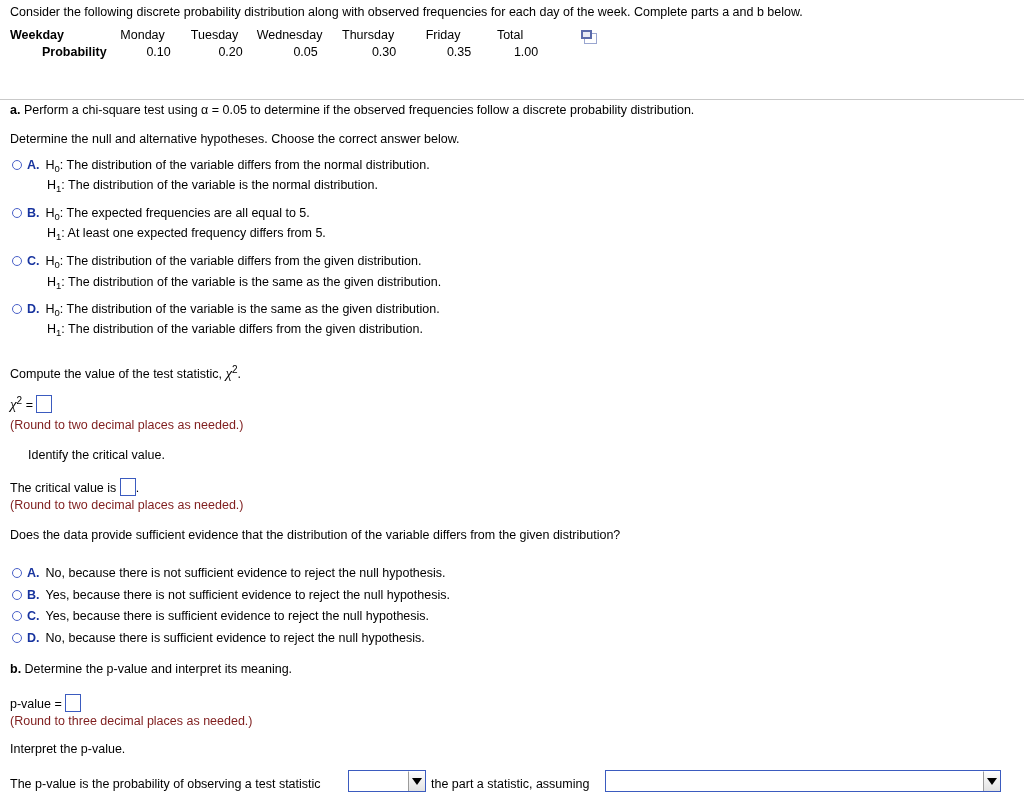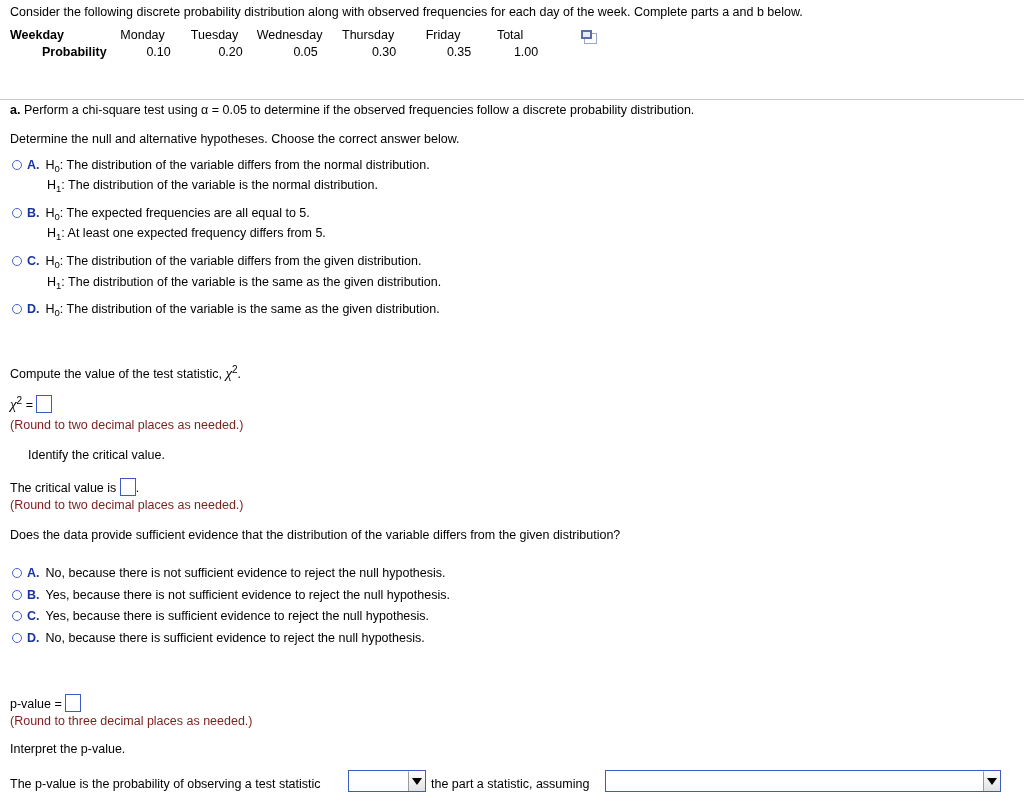--- a/index.html
+++ b/index.html
@@ -199,20 +199,23 @@
   <div class="choice" style="left:12px; top:254px;">
     <span class="radio"></span><span class="optlabel">C.</span><span>H</span><span class="hsub">0</span><span>: The distribution of the variable differs from the given distribution.</span>
   </div>
   <div class="cont" style="left:47px; top:275px;">
     <span>H</span><span class="hsub">1</span><span>: The distribution of the variable is the same as the given distribution.</span>
   </div>
 
   <div class="choice" style="left:12px; top:302px;">
     <span class="radio"></span><span class="optlabel">D.</span><span>H</span><span class="hsub">0</span><span>: The distribution of the variable is the same as the given distribution.</span>
   </div>
+  <div class="cont" style="left:47px; top:322px;">
+    <span>H</span><span class="hsub">1</span><span>: The distribution of the variable differs from the given distribution.</span>
+  </div>
 
   <div class="txt" style="left:10px; top:364px;">
     <span>Compute the value of the test statistic, </span><span class="chi">χ</span><span class="chi-sup">2</span><span>.</span>
   </div>
 
   <div class="txt" style="left:10px; top:395px;">
     <span class="chi">χ</span><span class="chi-sup">2</span><span> = </span><span class="ansbox"></span>
   </div>
   <div class="txt blue" style="left:10px; top:418px;">(Round to two decimal places as needed.)</div>
 
@@ -230,20 +233,23 @@
   <div class="choice" style="left:12px; top:588px;">
     <span class="radio"></span><span class="optlabel">B.</span><span>Yes, because there is not sufficient evidence to reject the null hypothesis.</span>
   </div>
   <div class="choice" style="left:12px; top:609px;">
     <span class="radio"></span><span class="optlabel">C.</span><span>Yes, because there is sufficient evidence to reject the null hypothesis.</span>
   </div>
   <div class="choice" style="left:12px; top:631px;text-align:center;">
     <span class="radio"></span><span class="optlabel">D.</span><span>No, because there is sufficient evidence to reject the null hypothesis.</span>
   </div>
 
+  <div class="txt" style="left:10px; top:662px;">
+    <span class="b">b.</span><span> Determine the p-value and interpret its meaning.</span>
+  </div>
 
   <div class="txt" style="left:10px; top:694px;">
     <span>p-value = </span><span class="ansbox"></span>
   </div>
   <div class="txt blue" style="left:10px; top:714px;">(Round to three decimal places as needed.)</div>
 
   <div class="txt" style="left:10px; top:742px;">Interpret the p-value.</div>
 
   <div class="txt" style="left:10px; top:777px;">The p-value is the probability of observing a test statistic</div>
 

